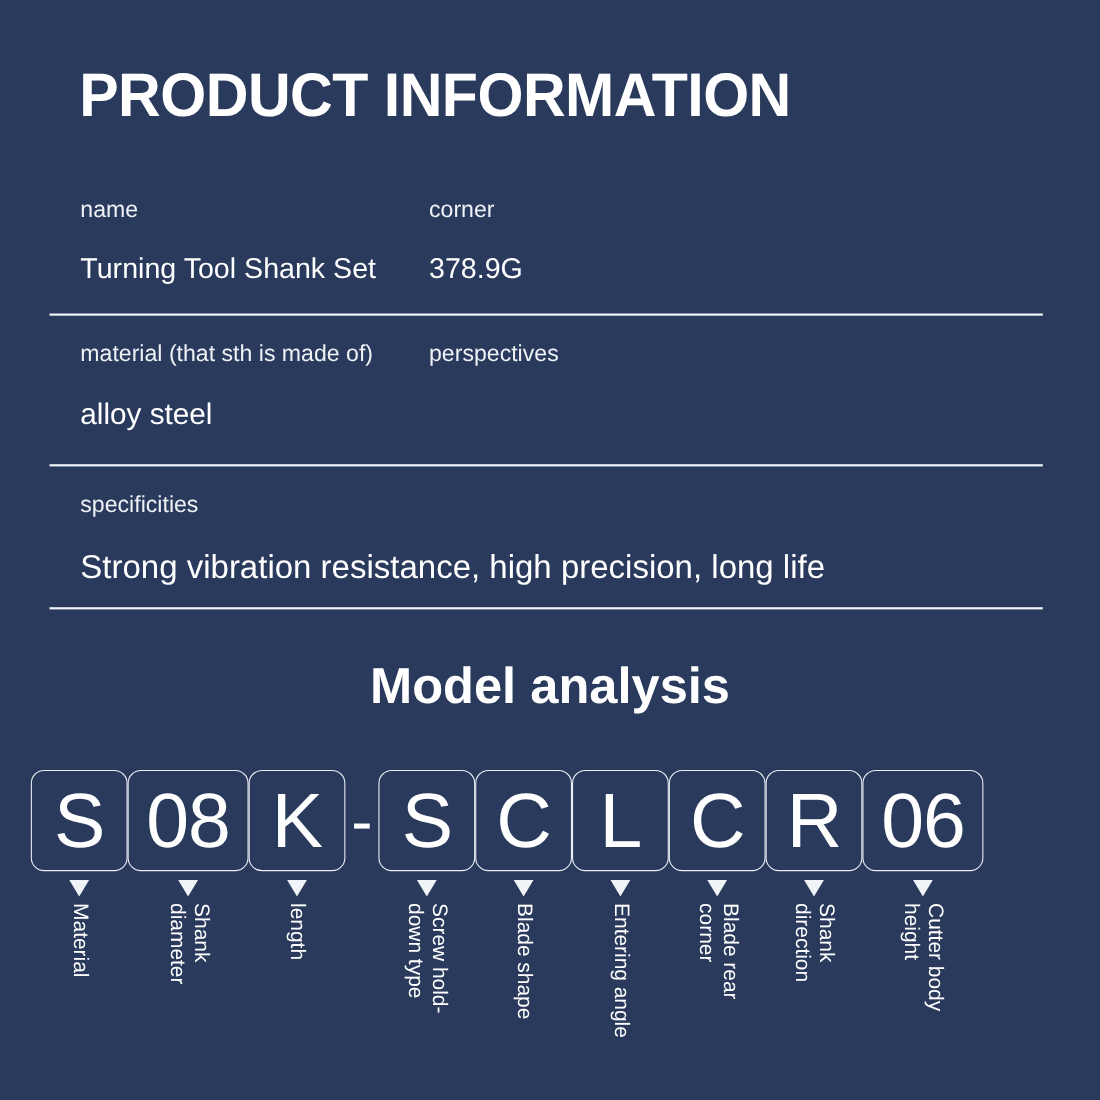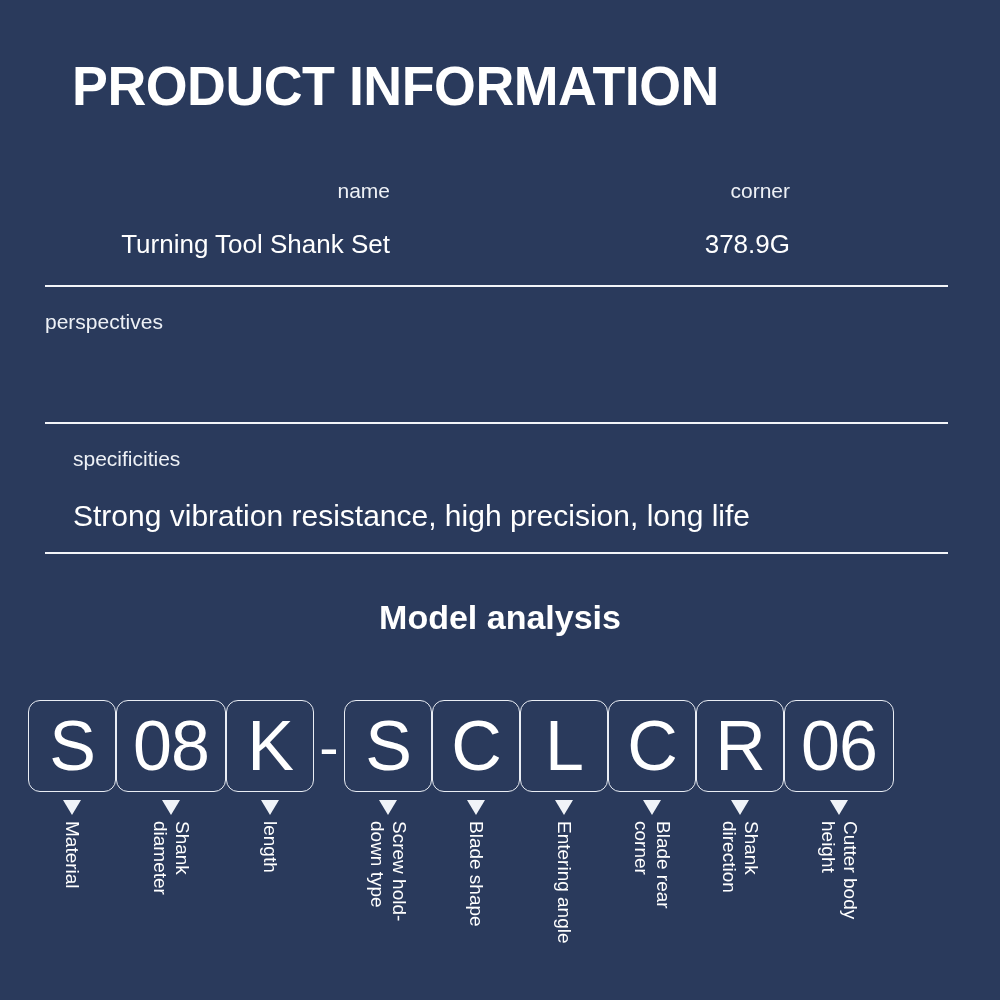--- a/index.html
+++ b/index.html
@@ -69,21 +69,21 @@
     white-space: nowrap;
   }
 
   .divider {
     height: 2px;
     background: #f2f4f8;
     width: 903px;
   }
 
   
-  #spec-row-1 { height: 115px; padding-top: 8px; text-align: right; }
+  #spec-row-1 { height: 115px; padding-top: 8px; }
   #spec-row-1 .cell-name   { width: 345px; padding-left: 28px; }
   #spec-row-1 .cell-weight { width: 400px; }
 
   
   #spec-row-2 { height: 135px; padding-top: 22px; }
   #spec-row-2 .cell-material    { width: 345px; padding-left: 28px; }
   #spec-row-2 .cell-perspective { width: 520px; }
   #spec-row-2 .spec-val { font-size: 27px; }
 
   
@@ -91,21 +91,21 @@
   #spec-row-3 .cell-spec { padding-left: 28px; }
   #spec-row-3 .spec-val { font-size: 30px; }
 
   
   .section-title {
     position: absolute;
     left: 0;
     top: 600px;
     width: 1000px;
     text-align: center;
-    font-size: 34px;
+    font-size: 46px;
     font-weight: bold;
     color: #ffffff;
     line-height: 1;
   }
 
   .model-area {
     position: absolute;
     left: 0;
     top: 700px;
     width: 1000px;
@@ -203,20 +203,24 @@
       <div class="spec-val">Turning Tool Shank Set</div>
     </div>
     <div class="spec-cell cell-weight">
       <div class="spec-key">corner</div>
       <div class="spec-val">378.9G</div>
     </div>
   </div>
   <div class="divider"></div>
 
   <div class="spec-row" id="spec-row-2">
+    <div class="spec-cell cell-material">
+      <div class="spec-key">material (that sth is made of)</div>
+      <div class="spec-val">alloy steel</div>
+    </div>
     <div class="spec-cell cell-perspective">
       <div class="spec-key">perspectives</div>
     </div>
   </div>
   <div class="divider"></div>
 
   <div class="spec-row" id="spec-row-3">
     <div class="spec-cell cell-spec">
       <div class="spec-key">specificities</div>
       <div class="spec-val">Strong vibration resistance, high precision, long life</div>

